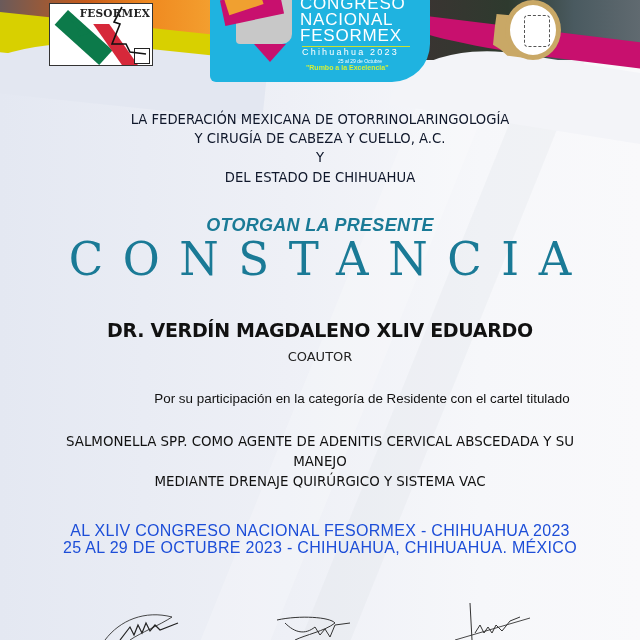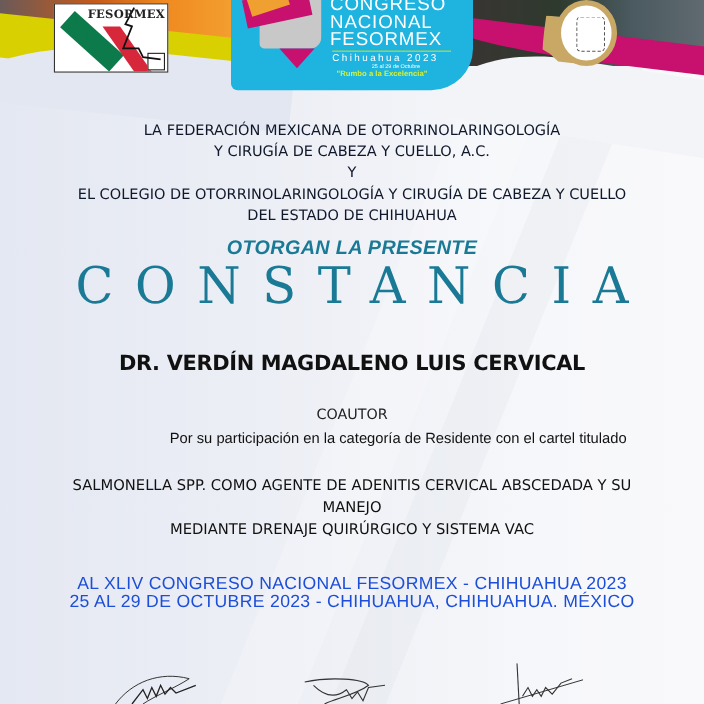--- a/index.html
+++ b/index.html
@@ -51,21 +51,21 @@
   .seal { position:absolute; left:505px; top:0px; width:56px; height:60px; border-radius:50%;
     background:#fff; border:5px solid #c9a866; box-sizing:border-box; }
   .seal-inner { position:absolute; left:14px; top:10px; width:24px; height:30px; border:1px dashed #555; border-radius:4px; }
 
   
   .center { position:absolute; left:0; width:640px; text-align:center; }
   .org { top:110px; font-family:"DejaVu Sans", sans-serif; font-size:13.2px; line-height:19.2px; color:#0f172a; }
   .otorgan { top:215px; font-family:"Liberation Sans", sans-serif; font-weight:bold; font-size:18px; color:#1a7a96; letter-spacing:0.3px;font-style:italic; }
   .constancia { top:232px; font-family:"DejaVu Serif", serif; font-size:46px; color:#1a7a96; letter-spacing:20px; font-weight:normal; padding-left:20px; box-sizing:border-box; transform:scaleX(0.98); }
   .recipient { top:319px; font-family:"DejaVu Sans", sans-serif; font-weight:bold; font-size:19px; color:#111; letter-spacing:-0.3px; }
-  .role { top:349px; font-family:"DejaVu Sans", sans-serif; font-size:13px; color:#222;margin-top:21px; }
+  .role { top:349px; font-family:"DejaVu Sans", sans-serif; font-size:13px; color:#222; }
   .part { top:391px; font-family:Liberation Sans, sans-serif; font-size:13.4px; color:#111;padding-left:42px; }
   .title { top:432px; font-family:"DejaVu Sans", sans-serif; font-size:13.4px; line-height:20px; color:#111; padding:0 36px; box-sizing:border-box; }
   .event { top:522px; font-family:"Liberation Sans", sans-serif; font-weight:normal; font-size:16px; line-height:17px; color:#1d4ed8; letter-spacing:0.3px; }
 
   .sig { position:absolute; }
 </style>
 </head>
 <body>
 
 <div class="diag d1"></div>
@@ -107,28 +107,27 @@
 
 <div class="seal-state"></div>
 <div class="seal">
   <div class="seal-inner"></div>
 </div>
 
 <div class="center org">
   <div>LA FEDERACIÓN MEXICANA DE OTORRINOLARINGOLOGÍA</div>
   <div>Y CIRUGÍA DE CABEZA Y CUELLO, A.C.</div>
   <div>Y</div>
-  <div>EL COLEGIO DE OTORRINOLARINGOLOGÍA Y CIRUGÍA DE CABEZA Y CUELLO</div>
   <div>DEL ESTADO DE CHIHUAHUA</div>
 </div>
 
 <div class="center otorgan">OTORGAN LA PRESENTE</div>
 <div class="center constancia">CONSTANCIA</div>
 
-<div class="center recipient">DR. VERDÍN MAGDALENO LUIS CERVICAL</div>
+<div class="center recipient">DR. VERDÍN MAGDALENO XLIV EDUARDO</div>
 <div class="center role">COAUTOR</div>
 
 <div class="center part">Por su participación en la categoría de Residente con el cartel titulado</div>
 <div class="center title">
   <div>SALMONELLA SPP. COMO AGENTE DE ADENITIS CERVICAL ABSCEDADA Y SU</div>
   <div>MANEJO</div>
   <div>MEDIANTE DRENAJE QUIRÚRGICO Y SISTEMA VAC</div>
 </div>
 
 <div class="center event">

